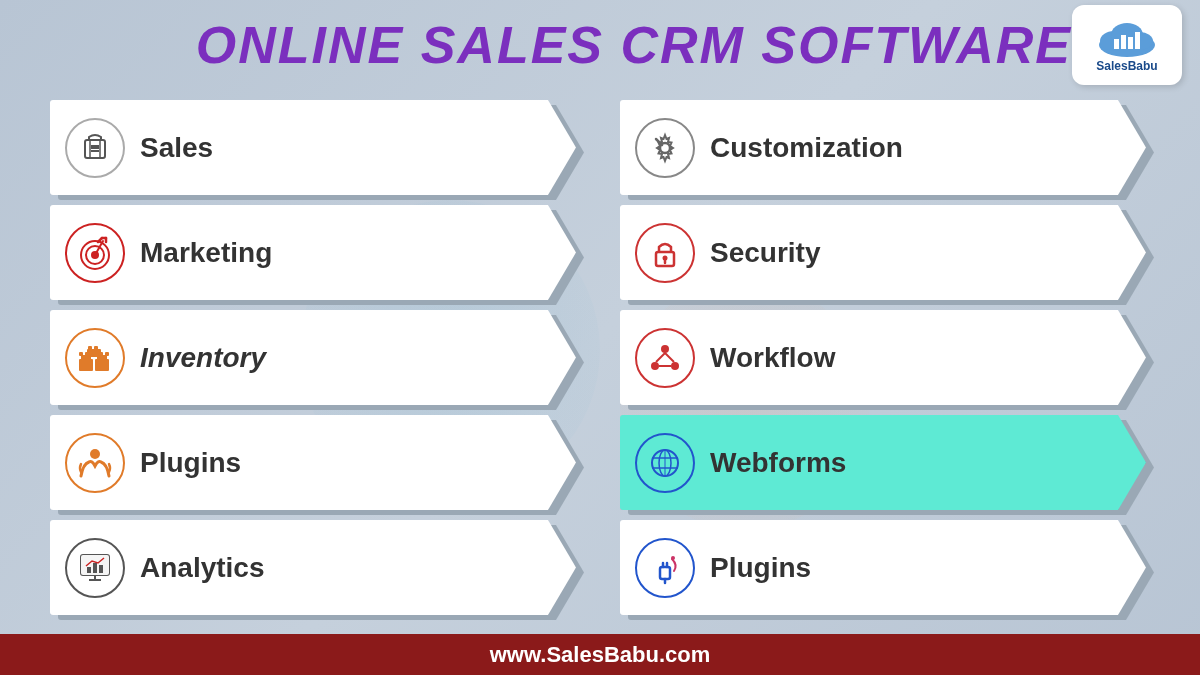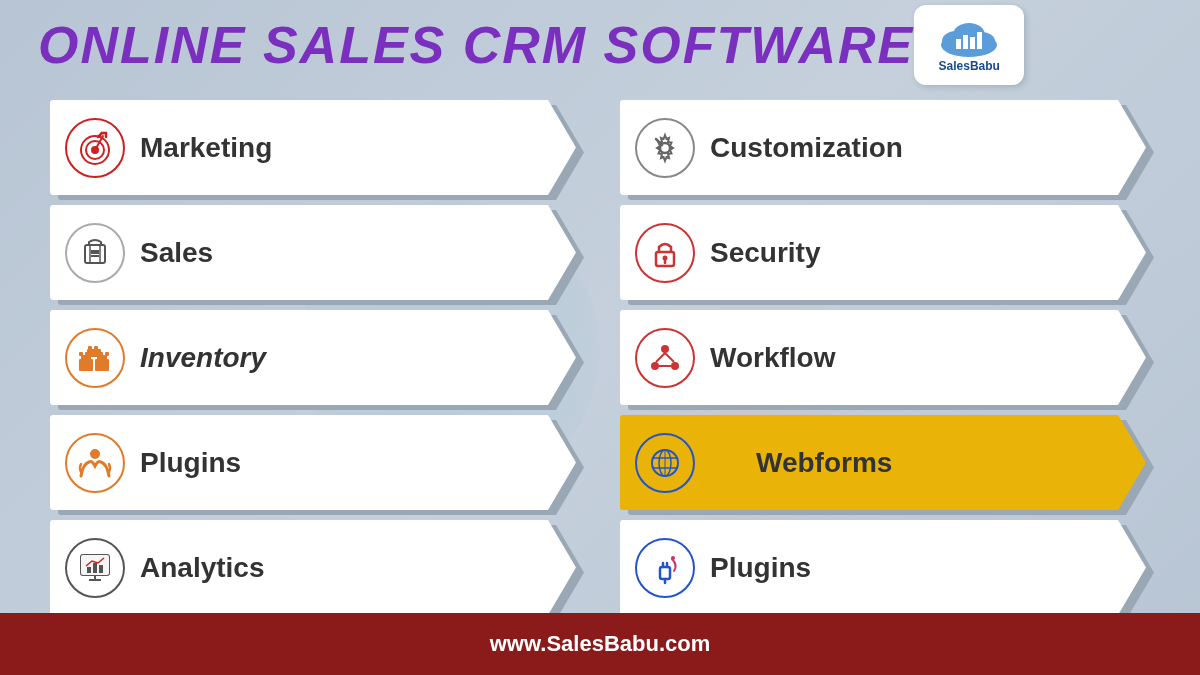--- a/index.html
+++ b/index.html
@@ -36,22 +36,22 @@
       top: 280px; left: 620px;
     }
 
     
     .header {
       position: absolute;
       top: 0; left: 0; right: 0;
       height: 90px;
       display: flex;
       align-items: center;
-      justify-content: flex-start;
-      padding: 0 38px;
+      justify-content: flex-end;
+      padding: 0 18px;
     }
 
     .title {
       font-size: 52px;
       font-weight: 900;
       color: #7B2FBE;
       text-transform: uppercase;
       letter-spacing: 2px;
       font-style: italic;
     }
@@ -92,21 +92,21 @@
     .feature-label {
       font-size: 28px;
       font-weight: 600;
       color: #333;
     }
 
     
     .footer {
       position: absolute;
       bottom: 0; left: 0; right: 0;
-      height: 62px;
+      height: 41px;
       background: #8b1a1a;
       display: flex;
       align-items: center;
       justify-content: center;
     }
 
     .footer-text {
       color: white;
       font-size: 22px;
       font-weight: bold;
@@ -137,40 +137,20 @@
       <rect x="36" y="20" width="5" height="12" fill="white"></rect>
       <rect x="43" y="15" width="5" height="17" fill="white"></rect>
     </svg>
     <div class="logo-text">SalesBabu</div>
   </div>
 </div>
 
 <div style="position:absolute; top:95px; bottom:55px; left:0; right:0; display:flex; padding:5px 50px; gap:40px;">
 
   <div style="flex:1; display:flex; flex-direction:column; gap:10px;">
-
-    <div style="flex:1; position:relative;">
-      <div style="position:absolute; right:-4px; bottom:-5px; left:8px; top:5px; background:#9aa8b5; clip-path:polygon(0 0, calc(100% - 28px) 0, 100% 50%, calc(100% - 28px) 100%, 0 100%); border-radius:3px;"></div>
-      <div style="position:absolute; inset:0; right:4px; background:white; clip-path:polygon(0 0, calc(100% - 28px) 0, 100% 50%, calc(100% - 28px) 100%, 0 100%); border-radius:3px; display:flex; align-items:center; padding:0 15px; box-shadow:2px 2px 5px rgba(0,0,0,0.15);">
-        <div class="icon-circle" style="border-color:#cc2222;">
-          <svg width="38" height="38" viewBox="0 0 38 38">
-
-            <circle cx="19" cy="21" r="14" fill="none" stroke="#cc2222" stroke-width="2"></circle>
-            <circle cx="19" cy="21" r="9" fill="none" stroke="#cc2222" stroke-width="2"></circle>
-            <circle cx="19" cy="21" r="4" fill="#cc2222"></circle>
-
-            <line x1="22" y1="8" x2="26" y2="4" stroke="#cc2222" stroke-width="2.5" stroke-linecap="round"></line>
-            <line x1="26" y1="4" x2="30" y2="4" stroke="#cc2222" stroke-width="2.5" stroke-linecap="round"></line>
-            <line x1="30" y1="4" x2="30" y2="8" stroke="#cc2222" stroke-width="2.5" stroke-linecap="round"></line>
-            <line x1="19" y1="21" x2="27" y2="7" stroke="#cc2222" stroke-width="2" stroke-linecap="round"></line>
-          </svg>
-        </div>
-        <span class="feature-label">Marketing</span>
-      </div>
-    </div>
 
     <div style="flex:1; position:relative;">
       <div style="position:absolute; right:-4px; bottom:-5px; left:8px; top:5px; background:#9aa8b5; clip-path:polygon(0 0, calc(100% - 28px) 0, 100% 50%, calc(100% - 28px) 100%, 0 100%); border-radius:3px;"></div>
       <div style="position:absolute; inset:0; right:4px; background:white; clip-path:polygon(0 0, calc(100% - 28px) 0, 100% 50%, calc(100% - 28px) 100%, 0 100%); border-radius:3px; display:flex; align-items:center; padding:0 15px; box-shadow:2px 2px 5px rgba(0,0,0,0.15);">
         <div class="icon-circle" style="border-color:#aaa;">
           <svg width="36" height="36" viewBox="0 0 36 36">
             <rect x="8" y="10" width="20" height="18" rx="2" fill="none" stroke="#555" stroke-width="2"></rect>
             <path d="M12 10 V7 Q18 3 24 7 V10" fill="none" stroke="#555" stroke-width="2"></path>
             <rect x="14" y="15" width="4" height="4" fill="#555"></rect>
             <rect x="18" y="15" width="4" height="4" fill="#555"></rect>
@@ -178,20 +158,40 @@
             <line x1="13" y1="10" x2="13" y2="28" stroke="#555" stroke-width="1.5"></line>
             <line x1="23" y1="10" x2="23" y2="28" stroke="#555" stroke-width="1.5"></line>
           </svg>
         </div>
         <span class="feature-label">Sales</span>
       </div>
     </div>
 
     <div style="flex:1; position:relative;">
       <div style="position:absolute; right:-4px; bottom:-5px; left:8px; top:5px; background:#9aa8b5; clip-path:polygon(0 0, calc(100% - 28px) 0, 100% 50%, calc(100% - 28px) 100%, 0 100%); border-radius:3px;"></div>
+      <div style="position:absolute; inset:0; right:4px; background:white; clip-path:polygon(0 0, calc(100% - 28px) 0, 100% 50%, calc(100% - 28px) 100%, 0 100%); border-radius:3px; display:flex; align-items:center; padding:0 15px; box-shadow:2px 2px 5px rgba(0,0,0,0.15);">
+        <div class="icon-circle" style="border-color:#cc2222;">
+          <svg width="38" height="38" viewBox="0 0 38 38">
+
+            <circle cx="19" cy="21" r="14" fill="none" stroke="#cc2222" stroke-width="2"></circle>
+            <circle cx="19" cy="21" r="9" fill="none" stroke="#cc2222" stroke-width="2"></circle>
+            <circle cx="19" cy="21" r="4" fill="#cc2222"></circle>
+
+            <line x1="22" y1="8" x2="26" y2="4" stroke="#cc2222" stroke-width="2.5" stroke-linecap="round"></line>
+            <line x1="26" y1="4" x2="30" y2="4" stroke="#cc2222" stroke-width="2.5" stroke-linecap="round"></line>
+            <line x1="30" y1="4" x2="30" y2="8" stroke="#cc2222" stroke-width="2.5" stroke-linecap="round"></line>
+            <line x1="19" y1="21" x2="27" y2="7" stroke="#cc2222" stroke-width="2" stroke-linecap="round"></line>
+          </svg>
+        </div>
+        <span class="feature-label">Marketing</span>
+      </div>
+    </div>
+
+    <div style="flex:1; position:relative;">
+      <div style="position:absolute; right:-4px; bottom:-5px; left:8px; top:5px; background:#9aa8b5; clip-path:polygon(0 0, calc(100% - 28px) 0, 100% 50%, calc(100% - 28px) 100%, 0 100%); border-radius:3px;"></div>
       <div style="position:absolute; inset:0; right:4px; background:white; clip-path:polygon(0 0, calc(100% - 28px) 0, 100% 50%, calc(100% - 28px) 100%, 0 100%); border-radius:3px; display:flex; align-items:center; padding:0 15px; box-shadow:2px 2px 5px rgba(0,0,0,0.15);font-style:italic;">
         <div class="icon-circle" style="border-color:#e07b2a;">
           <svg width="40" height="38" viewBox="0 0 40 38">
 
             <rect x="4" y="20" width="14" height="12" fill="#e07b2a" rx="1"></rect>
             <rect x="6" y="16" width="10" height="6" fill="#e07b2a" rx="1"></rect>
             <rect x="20" y="20" width="14" height="12" fill="#e07b2a" rx="1"></rect>
             <rect x="22" y="16" width="10" height="6" fill="#e07b2a" rx="1"></rect>
             <rect x="12" y="10" width="14" height="8" fill="#e07b2a" rx="1"></rect>
 
@@ -296,21 +296,21 @@
             <line x1="19" y1="14" x2="28" y2="23" stroke="#cc3333" stroke-width="2"></line>
             <line x1="13" y1="27" x2="25" y2="27" stroke="#cc3333" stroke-width="2"></line>
           </svg>
         </div>
         <span class="feature-label">Workflow</span>
       </div>
     </div>
 
     <div style="flex:1; position:relative;">
       <div style="position:absolute; right:-4px; bottom:-5px; left:8px; top:5px; background:#9aa8b5; clip-path:polygon(0 0, calc(100% - 28px) 0, 100% 50%, calc(100% - 28px) 100%, 0 100%); border-radius:3px;"></div>
-      <div style="position:absolute; inset:0; right:4px; background:#eab308; clip-path:polygon(0 0, calc(100% - 28px) 0, 100% 50%, calc(100% - 28px) 100%, 0 100%); border-radius:3px; display:flex; align-items:center; padding:0 15px; box-shadow:2px 2px 5px rgba(0,0,0,0.15);gap:46px;">
+      <div style="position:absolute; inset:0; right:4px; background:#5eead4; clip-path:polygon(0 0, calc(100% - 28px) 0, 100% 50%, calc(100% - 28px) 100%, 0 100%); border-radius:3px; display:flex; align-items:center; padding:0 15px; box-shadow:2px 2px 5px rgba(0,0,0,0.15);">
         <div class="icon-circle" style="border-color:#2255cc;">
           <svg width="38" height="38" viewBox="0 0 38 38">
 
             <circle cx="19" cy="19" r="13" fill="none" stroke="#2255cc" stroke-width="2"></circle>
             <ellipse cx="19" cy="19" rx="6" ry="13" fill="none" stroke="#2255cc" stroke-width="1.5"></ellipse>
             <line x1="6" y1="14" x2="32" y2="14" stroke="#2255cc" stroke-width="1.5"></line>
             <line x1="6" y1="24" x2="32" y2="24" stroke="#2255cc" stroke-width="1.5"></line>
             <line x1="19" y1="6" x2="19" y2="32" stroke="#2255cc" stroke-width="1"></line>
           </svg>
         </div>

